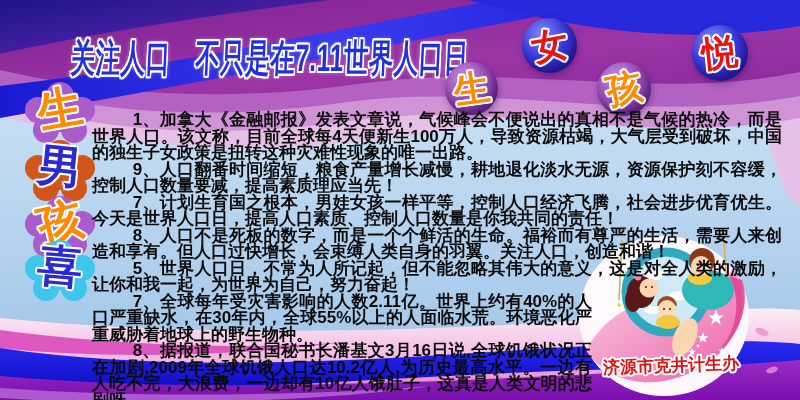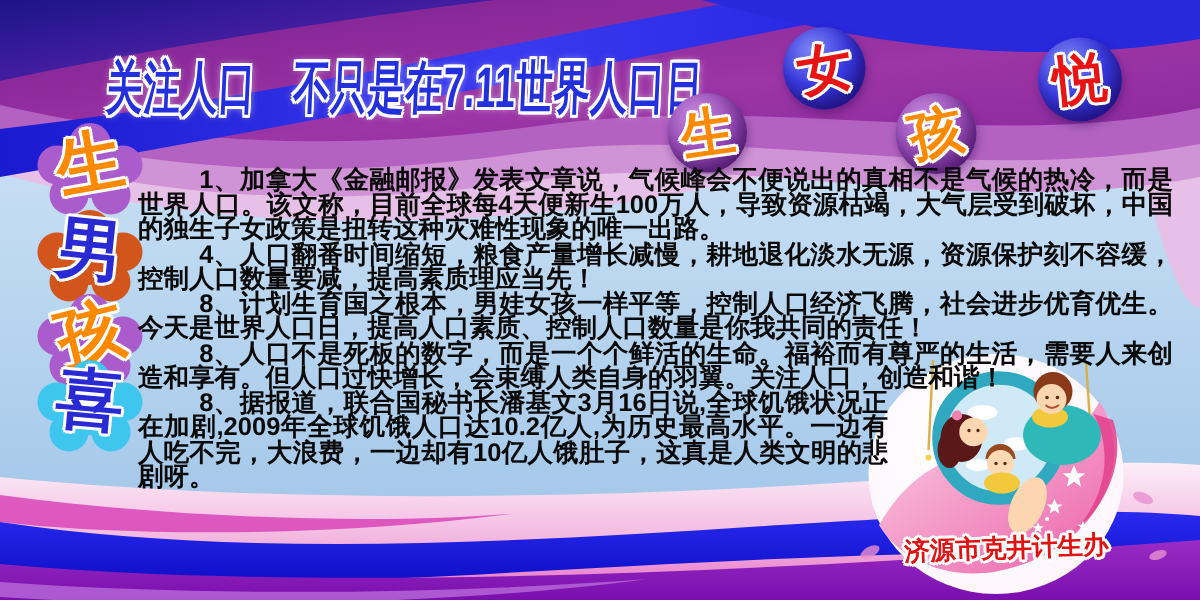--- a/index.html
+++ b/index.html
@@ -258,21 +258,23 @@
         <circle cx="68" cy="30" r="13"></circle>
       <circle cx="32" cy="50" r="13"></circle>
         <circle cx="60" cy="50" r="13"></circle>
         <circle cx="46" cy="36" r="16"></circle>
     </svg>
     <span class="flower-char">喜</span>
   </div>
 
   <div class="articles">
     <p>1、加拿大《金融邮报》发表文章说，气候峰会不便说出的真相不是气候的热冷，而是世界人口。该文称，目前全球每4天便新生100万人，导致资源枯竭，大气层受到破坏，中国的独生子女政策是扭转这种灾难性现象的唯一出路。</p>
-    <p>4、人口翻番时间缩短，粮食产量增长减慢，耕地退化淡水无源，资源保护刻不容缓，控制人口数量要减，提高素质理应当先！</p>
-    <p>8、计划生育国之根本，男娃女孩一样平等，控制人口经济飞腾，社会进步优育优生。今天是世界人口日，提高人口素质、控制人口数量是你我共同的责任！</p>
+    <p>9、人口翻番时间缩短，粮食产量增长减慢，耕地退化淡水无源，资源保护刻不容缓，控制人口数量要减，提高素质理应当先！</p>
+    <p>7、计划生育国之根本，男娃女孩一样平等，控制人口经济飞腾，社会进步优育优生。今天是世界人口日，提高人口素质、控制人口数量是你我共同的责任！</p>
     <p>8、人口不是死板的数字，而是一个个鲜活的生命。福裕而有尊严的生活，需要人来创造和享有。但人口过快增长，会束缚人类自身的羽翼。关注人口，创造和谐！</p>
+    <p>5、世界人口日，不常为人所记起，但不能忽略其伟大的意义，这是对全人类的激励，让你和我一起，为世界为自己，努力奋起！</p>
+    <p class="narrow">7、全球每年受灾害影响的人数2.11亿。世界上约有40%的人口严重缺水，在30年内，全球55%以上的人面临水荒。环境恶化严重威胁着地球上的野生物种。</p>
     <p class="narrow">8、据报道，联合国秘书长潘基文3月16日说,全球饥饿状况正在加剧,2009年全球饥饿人口达10.2亿人,为历史最高水平。一边有人吃不完，大浪费，一边却有10亿人饿肚子，这真是人类文明的悲剧呀。</p>
   </div>
 
   <div class="footer-org">济源市克井计生办</div>
 
 </div>
 
 </body></html>

